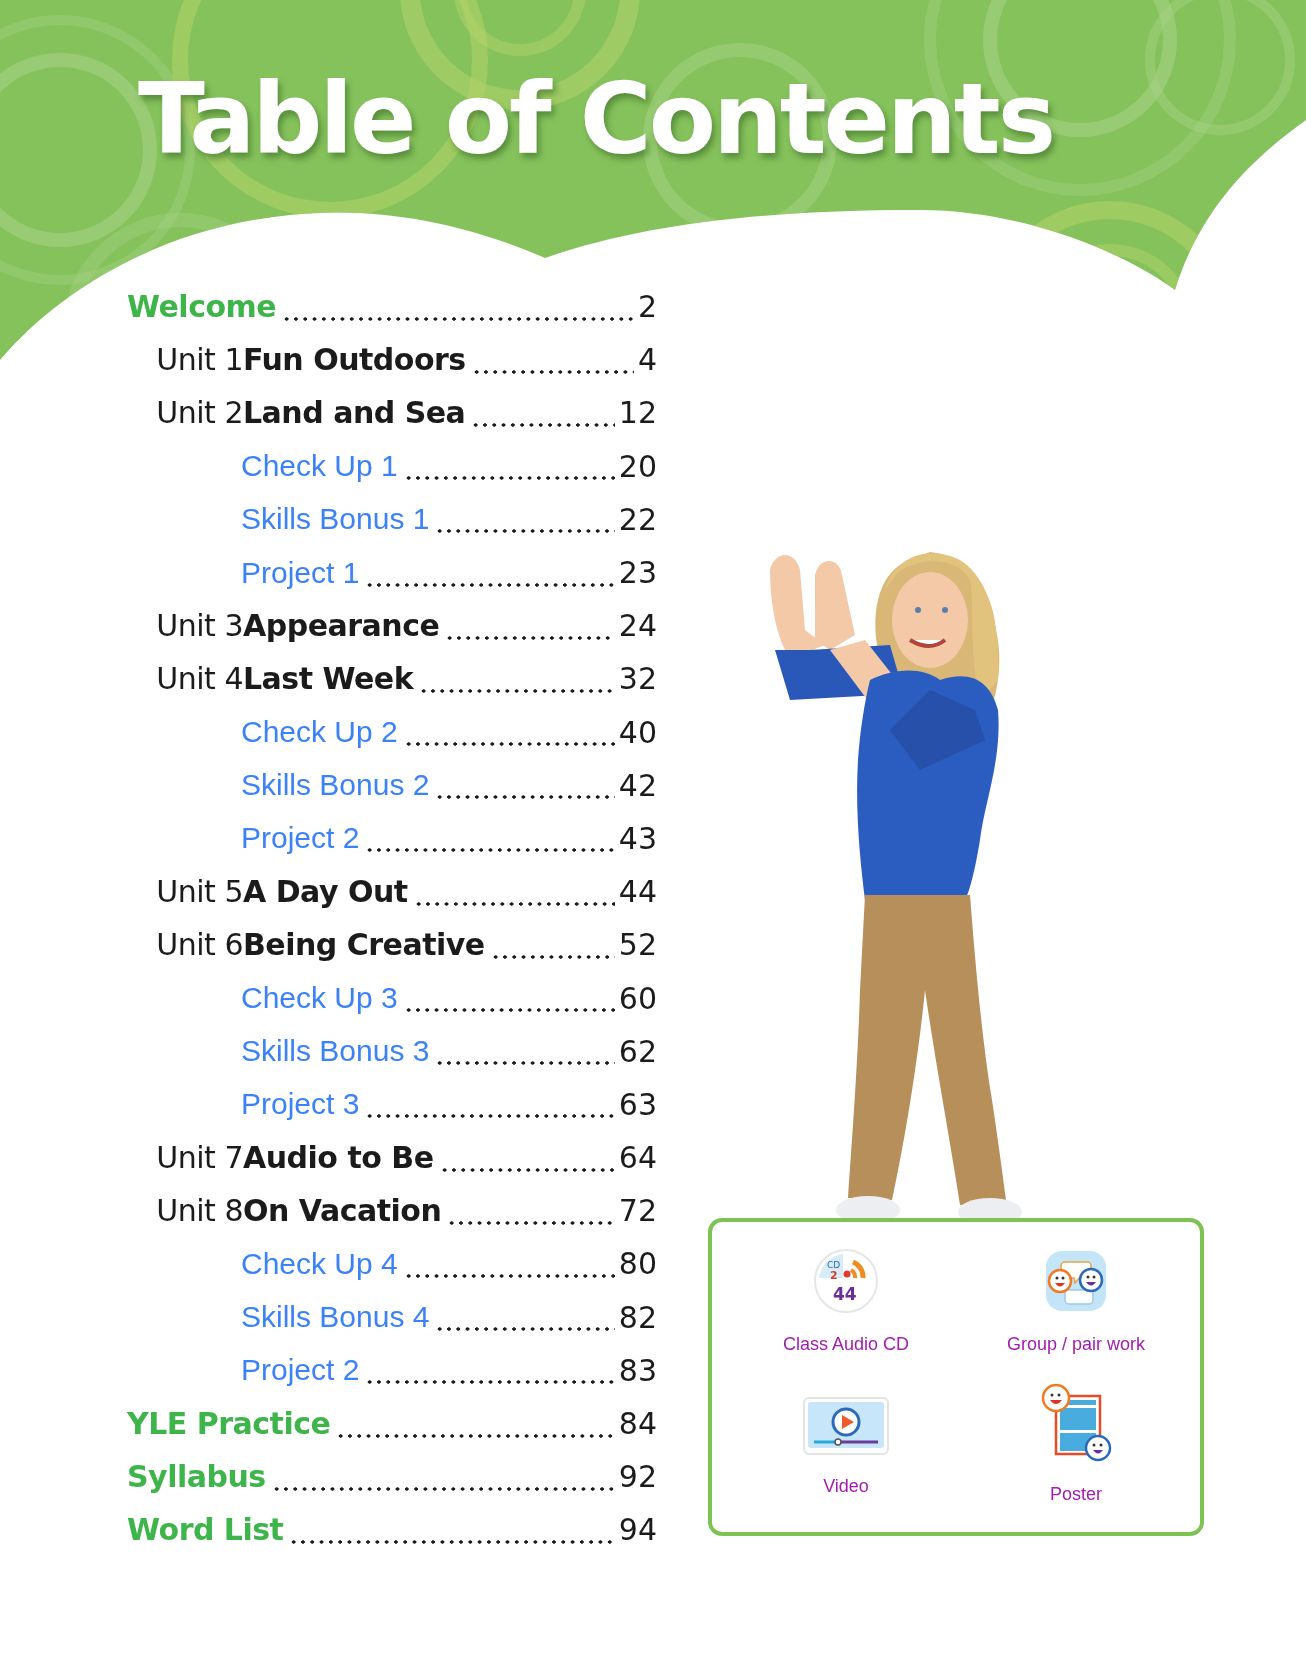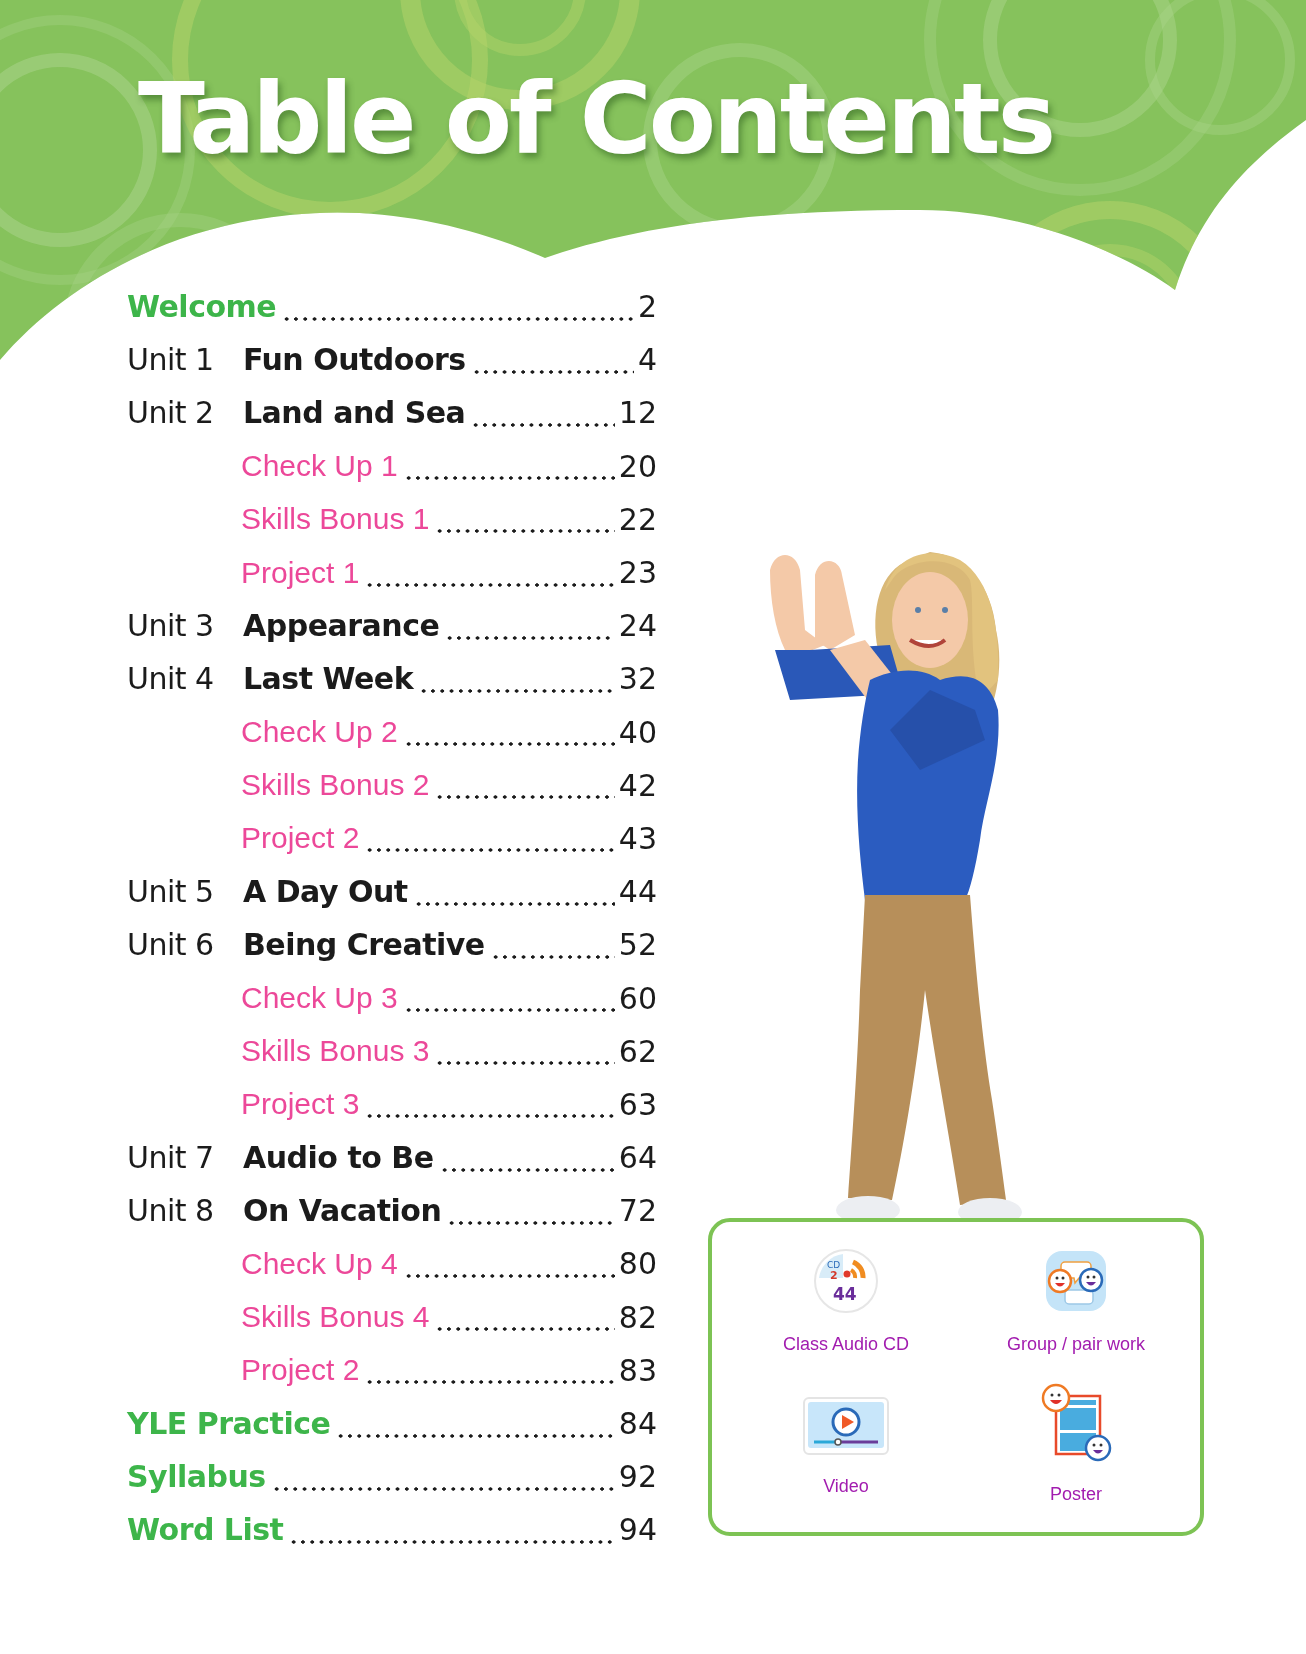--- a/index.html
+++ b/index.html
@@ -49,20 +49,21 @@
       white-space: nowrap;
       cursor: pointer;
     }
     .toc-row .unit {
       font-family: "DejaVu Sans", sans-serif;
       font-size: 30px;
       color: #1b1b1b;
       width: 116px;
       flex: none;
       letter-spacing: -0.5px;
+      text-align: right;
     }
     .toc-row .title {
       flex: none;
       text-align: center;
     }
     .toc-row .leader {
       flex: 1;
       height: 30px;
       margin: 0 4px 0 6px;
       background-image: radial-gradient(circle, #1b1b1b 1.5px, transparent 1.8px);
@@ -88,39 +89,39 @@
     .type-section .title {
       font-family: "DejaVu Sans", sans-serif;
       font-weight: bold;
       font-size: 30px;
       color: #3db54a;
       letter-spacing: -0.5px;
     }
     .type-sub .title {
       font-family: "Liberation Sans", sans-serif;
       font-size: 30px;
-      color: #ec4899;
+      color: #3b82f6;
       margin-left: 114px;
     }
     #photo {
       position: absolute;
       left: 770px;
       top: 540px;
       width: 320px;
       height: 700px;
       z-index: 1;
     }
     #legend-box {
       position: absolute;
       left: 708px;
       top: 1218px;
       width: 496px;
       height: 318px;
       border: 4px solid #7dc354;
-      border-radius: 22px;
+      border-radius: 14px;
       background: #ffffff;
       box-sizing: border-box;
       z-index: 1;
     }
     .legend-item {
       position: absolute;
       width: 240px;
       text-align: center;
     }
     .legend-item .icon {

